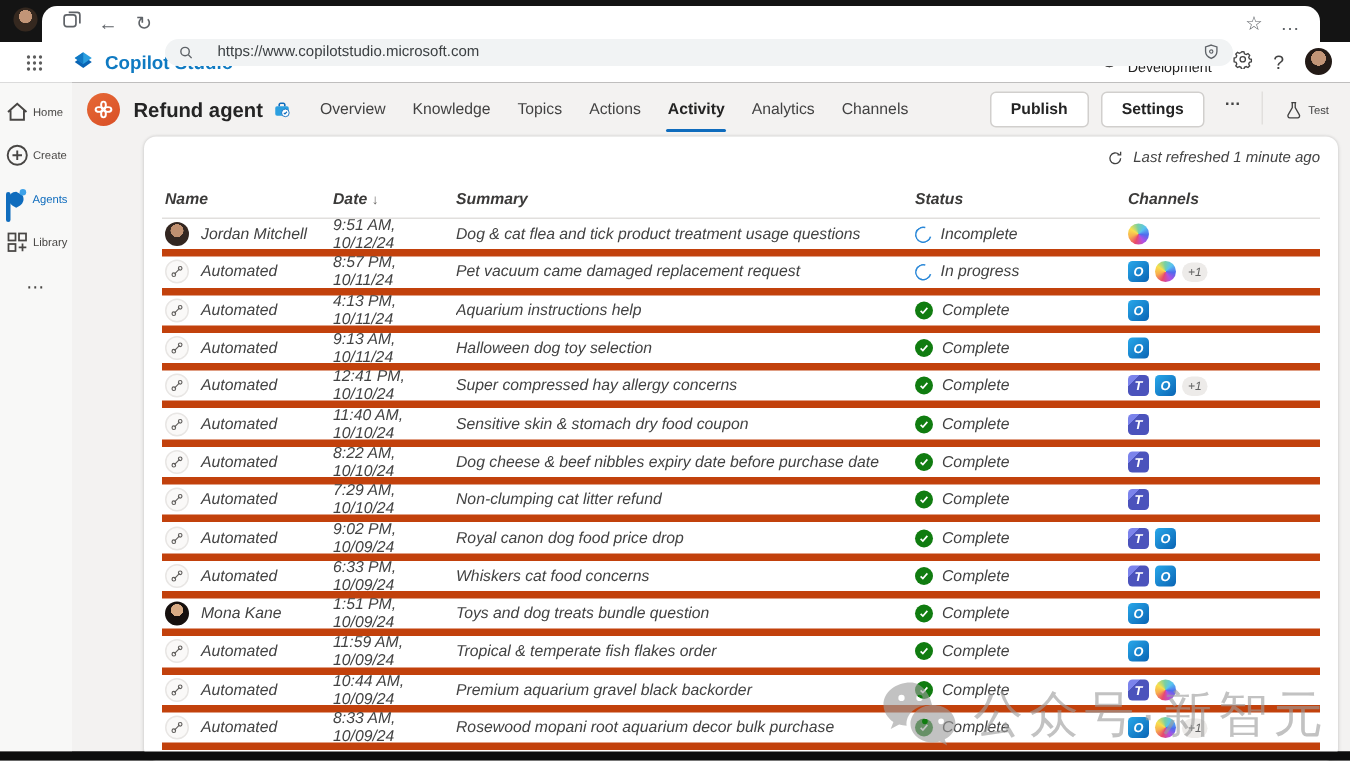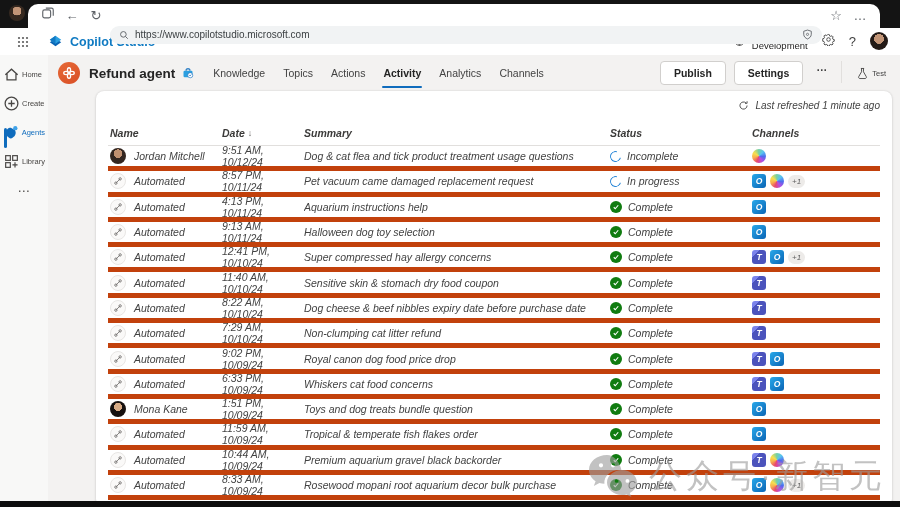--- a/index.html
+++ b/index.html
@@ -7,21 +7,21 @@
   body { font-family:"Liberation Sans","DejaVu Sans",sans-serif; background:#141414; position:relative; font-size:11px; color:#242424; }
 
   
   .browser-bar { height:28px; background:#141414; position:relative; }
   .bb-avatar { position:absolute; left:9px; top:5px; width:16px; height:16px; border-radius:50%;
     background:radial-gradient(circle at 50% 38%, #c29577 0 34%, #35281f 35% 100%); }
   .bb-inner { position:absolute; left:28px; right:20px; top:4px; bottom:0; background:#fff;
     border-radius:10px 10px 0 0; display:flex; align-items:center; gap:4px; padding:0 10px; }
   .bb-icon { color:#5f6368; font-size:13px; width:20px; text-align:center; line-height:20px; cursor:pointer; }
   .url-pill { flex:1; height:18px; background:#f1f3f4; border-radius:10px; display:flex; align-items:center;
-    gap:6px; padding:1px 9px; color:#3c4043; font-size:10px;margin-top:37px; }
+    gap:16px; padding:1px 9px; color:#3c4043; font-size:10px;margin-top:37px; }
   .url-text { flex:1; }
   .pill-shield svg, .search-glyph svg { display:block; }
 
   
   .app-header { height:27px; background:#fff; display:flex; align-items:center; padding:0 12px; }
   .waffle { width:22px; height:22px; display:flex; align-items:center; justify-content:center; cursor:pointer; }
   .product { display:flex; align-items:center; gap:7px; margin-left:14px; cursor:pointer; }
   .product-name { color:#0f7ac2; font-size:12.5px; font-weight:bold; }
   .ah-right { margin-left:auto; display:flex; align-items:center; gap:14px; }
   .env { display:flex; align-items:center; gap:6px; cursor:pointer; }
@@ -234,20 +234,21 @@
       <span class="agent-title">Refund agent</span>
       <span class="agent-badge">
         <svg width="12" height="12" viewBox="0 0 16 16">
             <rect x="2" y="5" width="12" height="8.5" rx="1.6" fill="#2b9fe0"></rect>
             <path d="M5.5 5V3.8A1.3 1.3 0 0 1 6.8 2.5h2.4a1.3 1.3 0 0 1 1.3 1.3V5" fill="none" stroke="#0f6cbd" stroke-width="1.4"></path>
             <circle cx="11" cy="11" r="3.4" fill="#fff" stroke="#0f6cbd" stroke-width=".8"></circle>
             <path d="M9.6 11l1 1 1.8-2" fill="none" stroke="#0f6cbd" stroke-width="1"></path>
           </svg>
       </span>
       <div class="tabs">
+        <span class="tab">Overview</span>
         <span class="tab">Knowledge</span>
         <span class="tab">Topics</span>
         <span class="tab">Actions</span>
         <span class="tab active">Activity</span>
         <span class="tab">Analytics</span>
         <span class="tab">Channels</span>
       </div>
       <div class="agent-actions">
         <button class="btn">Publish</button>
         <button class="btn">Settings</button>

